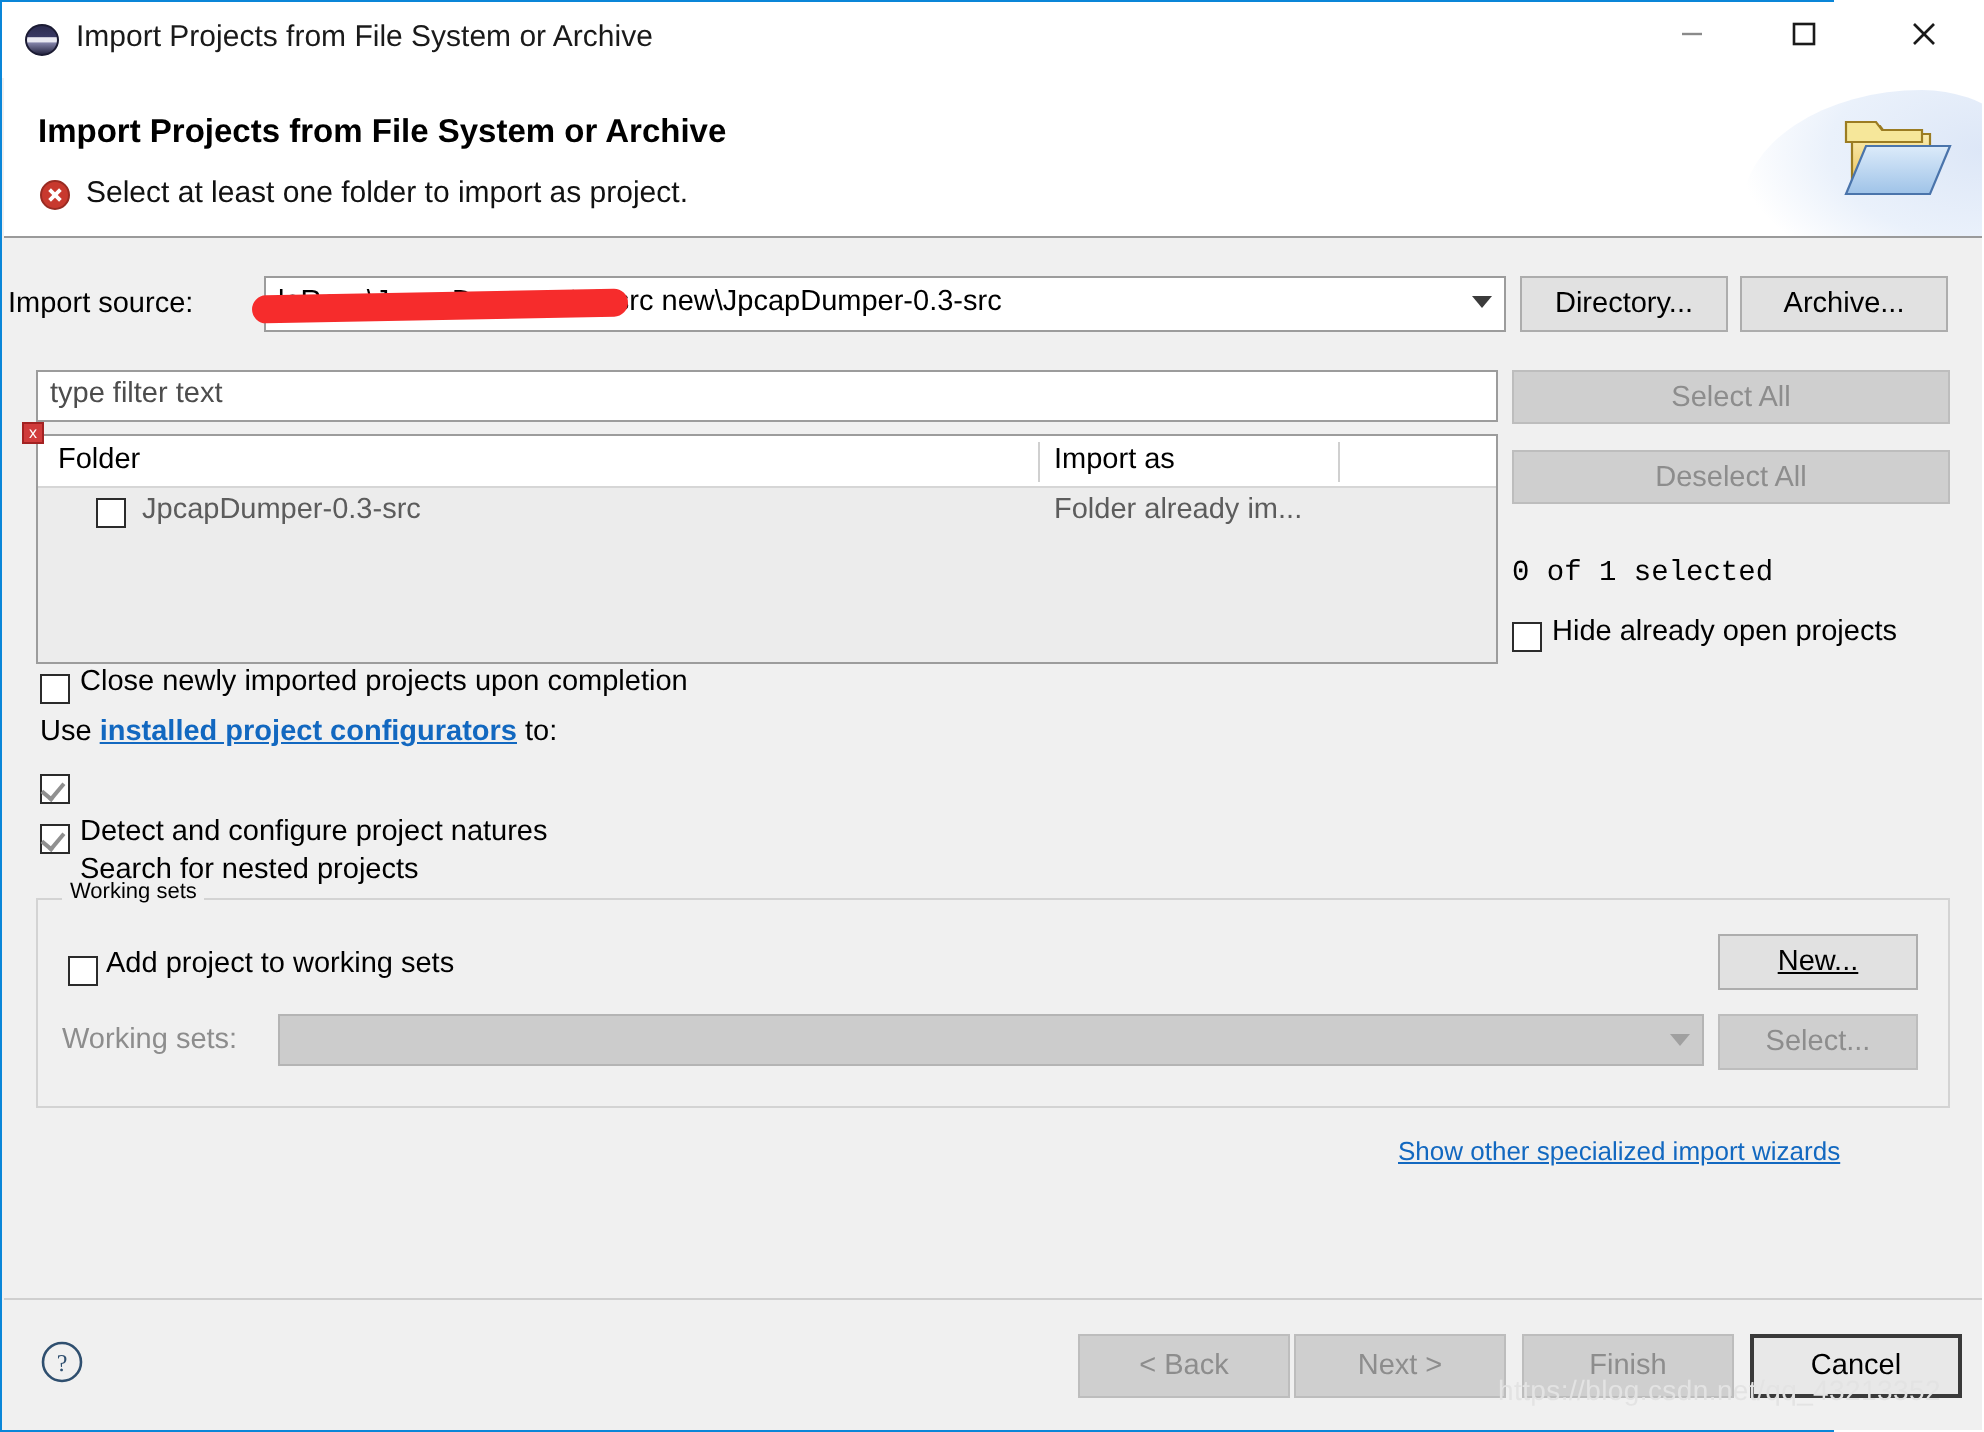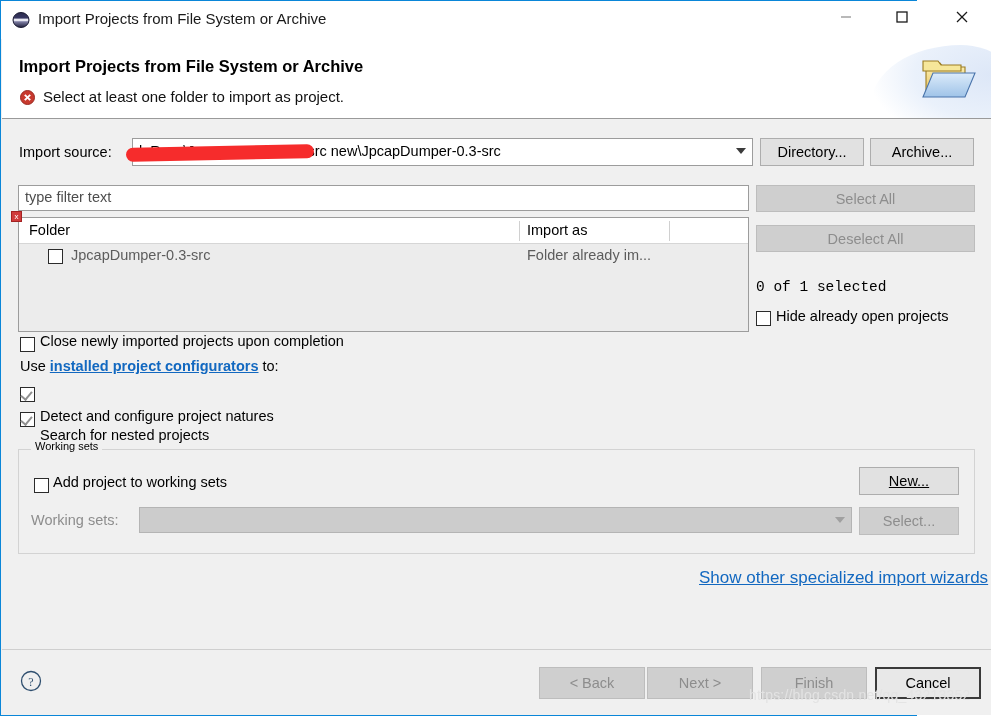--- a/index.html
+++ b/index.html
@@ -99,21 +99,21 @@
   }
 
   .lbl {
     position: absolute;
     font-size: 14.5px;
     color: #000000;
     white-space: nowrap;
   }
 
   
-  #import-source-label { left: 17px; top: 25px; }
+  #import-source-label { left: 2px; top: 25px; }
   .combo {
     position: absolute;
     box-sizing: border-box;
     background: #ffffff;
     border: 1px solid #9c9c9c;
     font-size: 14.5px;
     color: #000000;
     overflow: hidden;
     white-space: nowrap;
   }
@@ -314,21 +314,21 @@
   }
   #ws-combo {
     left: 120px; top: 57px;
     width: 713px; height: 26px;
   }
   #btn-select { left: 840px; top: 57px; width: 100px; height: 28px; }
 
   
   #show-other-link {
     position: absolute; left: 697px; top: 449px;
-    font-size: 17px;
+    font-size: 13px;
     color: #1268c0;
     text-decoration: underline;
     white-space: nowrap;
   }
 
   
   .footer {
     position: absolute; left: 1px; top: 648px;
     width: 989px; height: 66px;
     background: #f0f0f0;

